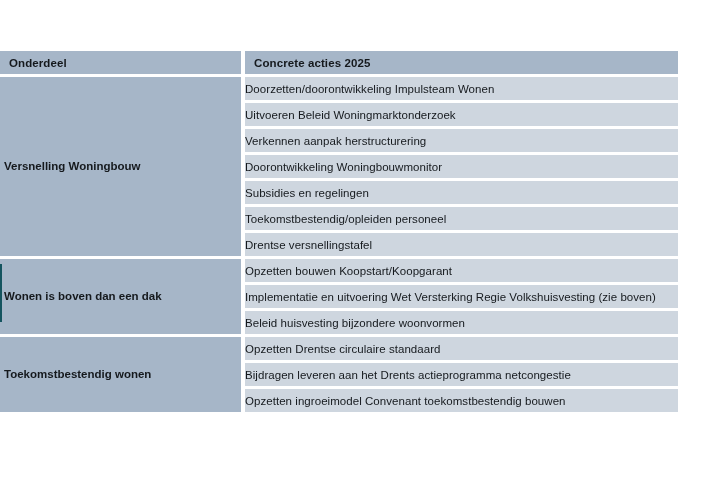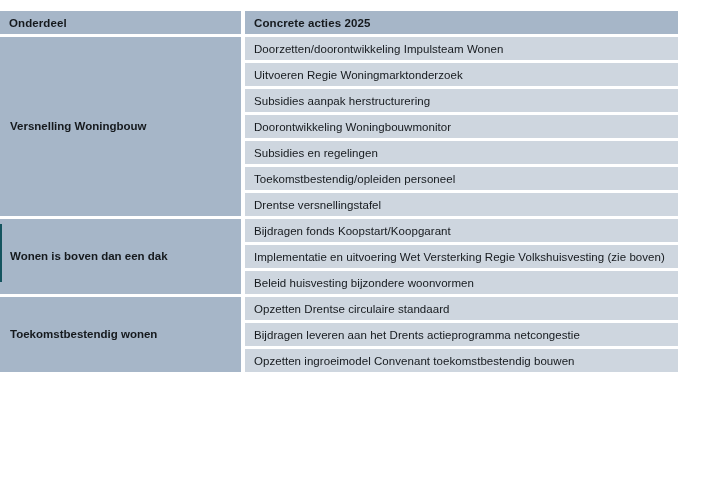--- a/index.html
+++ b/index.html
@@ -13,20 +13,21 @@
     overflow: hidden;
     font-family: "Liberation Sans", sans-serif;
     -webkit-font-smoothing: antialiased;
   }
 
   #page {
     position: relative;
     width: 701px;
     height: 358px;
     background: #ffffff;
+    margin-top: 40px;
   }
 
   
   #action-table {
     position: absolute;
     left: 0px;
     top: 11px;
     width: 678px;
   }
 
@@ -90,21 +91,21 @@
     height: 58px;
     background: #14545f;
     z-index: 5;
   }
 
   .group-label {
     width: 241px;
     flex: 0 0 241px;
     background: #a6b6c8;
     box-sizing: border-box;
-    padding: 0 10px;
+    padding: 0 4px;
     display: flex;
     flex-direction: column;
     justify-content: center;
     font-size: 11.5px;
     font-weight: bold;
     color: #15191d;
     line-height: 25px;
   }
 
   .group-actions {
@@ -112,21 +113,20 @@
     display: flex;
     flex-direction: column;
     gap: 3px;
   }
 
   .action-cell {
     background: #ced6df;
     height: 23px;
     display: flex;
     align-items: center;
-    padding-left: 9px;
     box-sizing: border-box;
     font-size: 11.5px;
     color: #15191d;
     white-space: nowrap;
     letter-spacing: 0.05px;
   }
 </style>
 </head>
 <body>
 
@@ -141,36 +141,36 @@
     </div>
 
     <div id="groups-container">
         <div class="group">
           <div class="group-label">
             <div>Versnelling Woningbouw</div>
           </div>
           <div class="gutter"></div>
           <div class="group-actions">
             <div class="action-cell">Doorzetten/doorontwikkeling Impulsteam Wonen</div>
-            <div class="action-cell">Uitvoeren Regie Woningmarktonderzoek</div>
-            <div class="action-cell">Subsidies aanpak herstructurering</div>
+            <div class="action-cell">Uitvoeren Beleid Woningmarktonderzoek</div>
+            <div class="action-cell">Verkennen aanpak herstructurering</div>
             <div class="action-cell">Doorontwikkeling Woningbouwmonitor</div>
             <div class="action-cell">Subsidies en regelingen</div>
             <div class="action-cell">Toekomstbestendig/opleiden personeel</div>
             <div class="action-cell">Drentse versnellingstafel</div>
           </div>
         </div>
         <div class="group">
           <div class="accent-bar"></div>
           <div class="group-label">
             <div>Wonen is boven dan een dak</div>
           </div>
           <div class="gutter"></div>
           <div class="group-actions">
-            <div class="action-cell">Bijdragen fonds Koopstart/Koopgarant</div>
+            <div class="action-cell">Opzetten bouwen Koopstart/Koopgarant</div>
             <div class="action-cell">Implementatie en uitvoering Wet Versterking Regie Volkshuisvesting (zie boven)</div>
             <div class="action-cell">Beleid huisvesting bijzondere woonvormen</div>
           </div>
         </div>
         <div class="group">
           <div class="group-label">
             <div>Toekomstbestendig wonen</div>
           </div>
           <div class="gutter"></div>
           <div class="group-actions">

